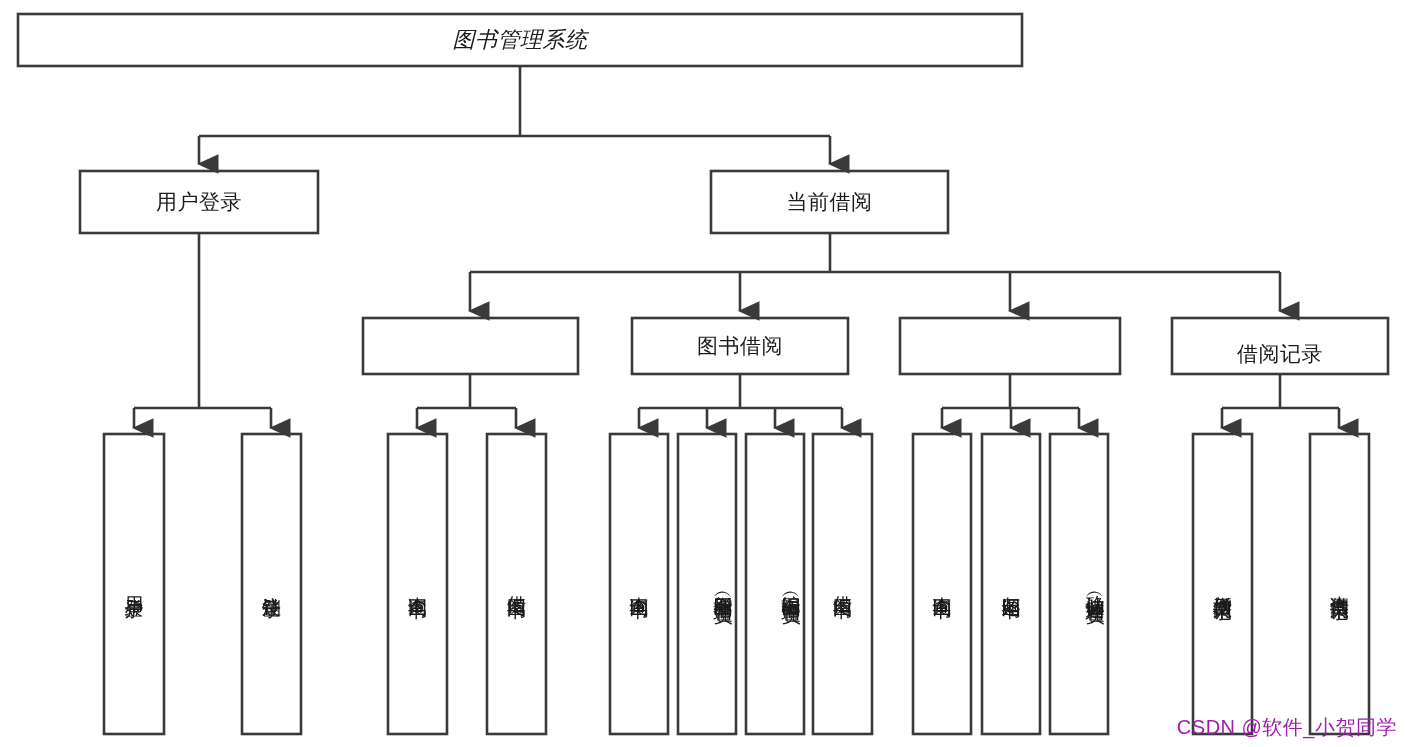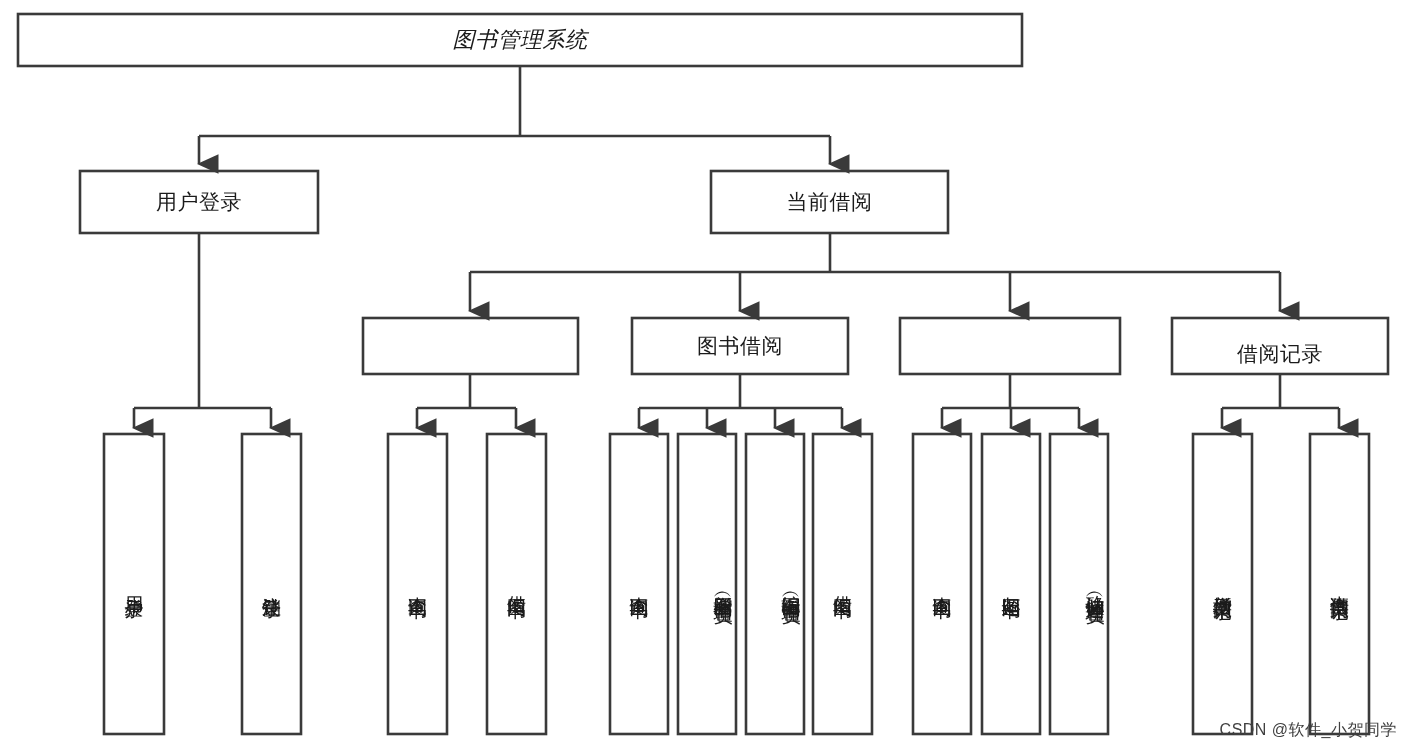--- a/index.html
+++ b/index.html
@@ -67,22 +67,22 @@
     padding-top: 0;
   }
   .node-label.root {
     font-size: 22px;
     font-style: italic;
   }
   .watermark {
     position: absolute;
     right: 8px;
     bottom: 6px;
-    font-size: 16px;
-    color: #404040;
+    font-size: 20px;
+    color: #a21caf;
     font-family: "Liberation Sans", "DejaVu Sans", sans-serif;
     letter-spacing: 0.5px;
     white-space: nowrap;
   }
 </style>
 </head>
 <body>
 
 <div id="diagram-canvas">
 

